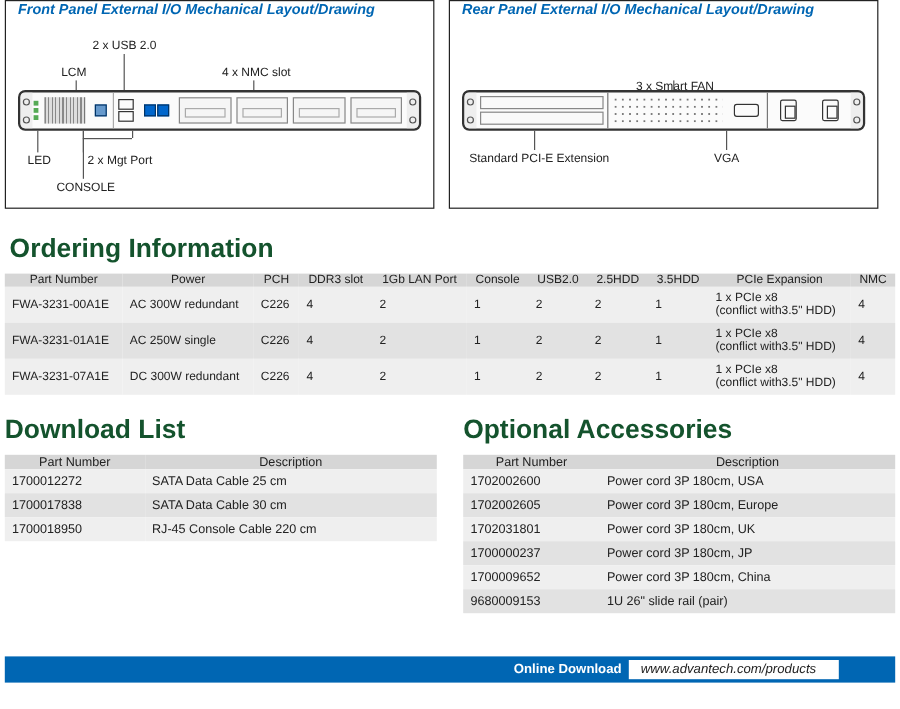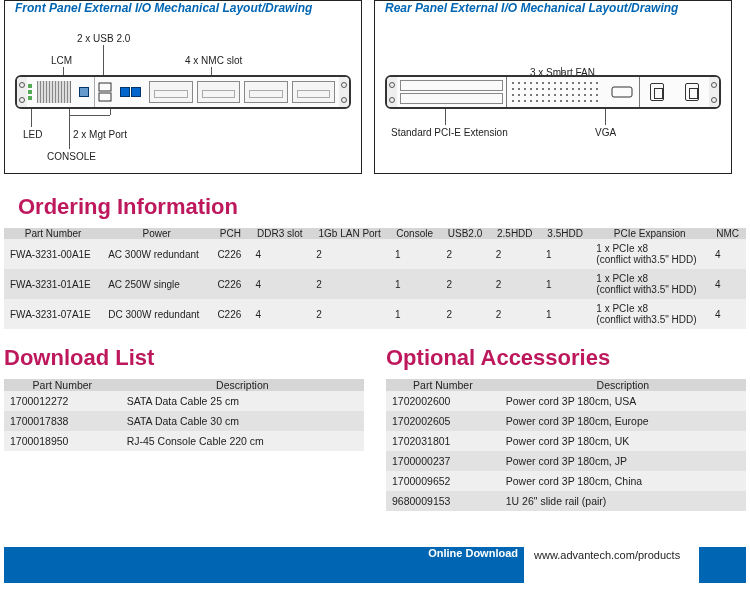--- a/index.html
+++ b/index.html
@@ -66,49 +66,50 @@
   .callout-line{position:absolute;background:#555;}
   .vline{width:1px;}
   .hline{height:1px;}
 
   .front-labels-bottom{position:relative;height:50px;}
   .rear-labels-top{position:relative;height:42px;}
   .rear-labels-bottom{position:relative;height:34px;}
 
   
   h2.section {
-    color: #be185d;
+    color: #14532d;
     font-size: 22px;
     font-weight: bold;
-    margin: 6px 0 8px 18px;
+    margin: 6px 0 8px 8px;
   }
   .cols { display:flex; gap:22px; padding:0 4px; }
   .col-left{flex:1;}
   .col-right{flex:1;}
 
   table { border-collapse: collapse; width: 100%; font-size:10.5px;}
   th { background:#d6d6d6; text-align:center; padding:0 6px; font-weight:normal;}
   td { padding:4px 6px; }
   tbody tr:nth-child(odd) td { background:#efefef; }
   tbody tr:nth-child(even) td { background:#e2e2e2; }
 
   .ordering-table{ width: calc(100% - 8px); margin:0 4px 10px 4px;}
   .ordering-table th, .ordering-table td{ font-size:10px; }
 
   .footer-bar{
     margin:36px 4px 0 4px;
     background:#0066b3;
-    height:36px;
+    height:22px;
     display:flex;
+    align-items:center;
     justify-content:flex-end;
     padding-right:6px;
     gap:6px;
   }
   .footer-bar .dl-label{ color:#fff; font-weight:bold; font-size:11px;}
-  .footer-bar .dl-box{ background:#fff; color:#222; padding:2px 10px; font-size:11px; min-width:175px; text-align:left;}
+  .footer-bar .dl-box{ background:#fff; color:#222; padding:2px 10px; font-size:11px; min-width:175px; text-align:left;font-style:italic;}
   .footer-bar .dl-spacer{ width:35px;}
 </style>
 </head>
 <body>
 
 <div class="panels">
 
   <div class="panel">
     <p class="panel-title">Front Panel External I/O Mechanical Layout/Drawing</p>
 

